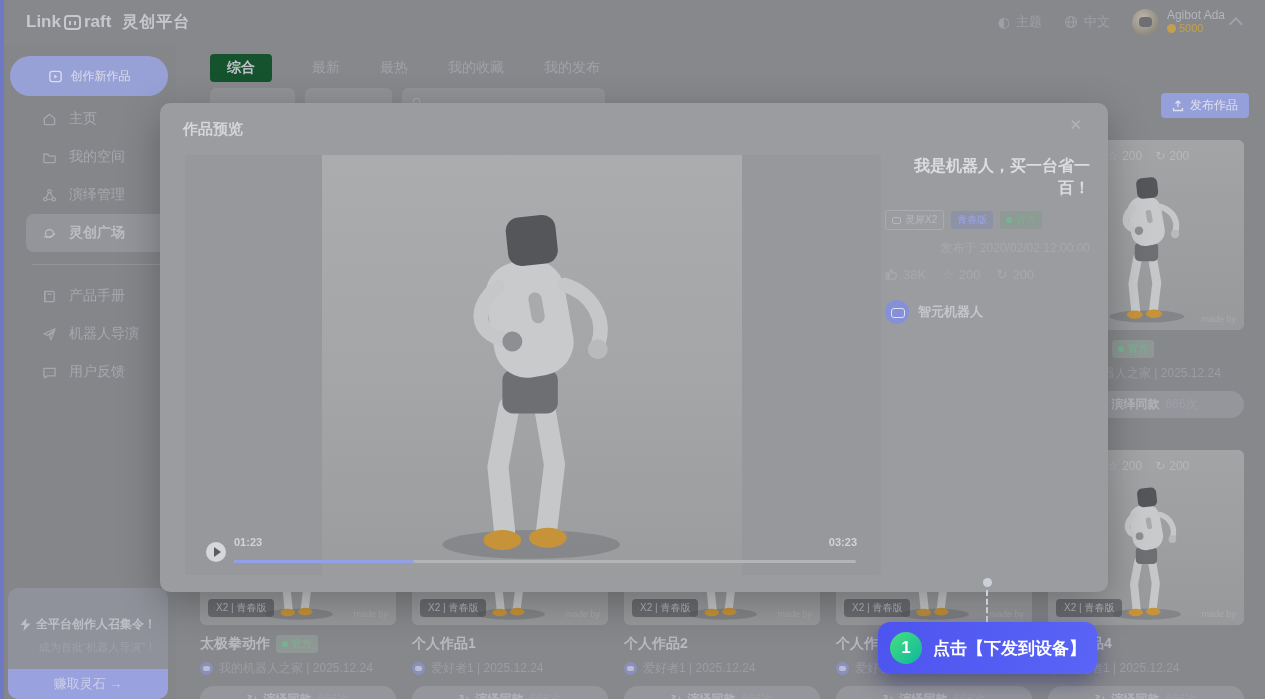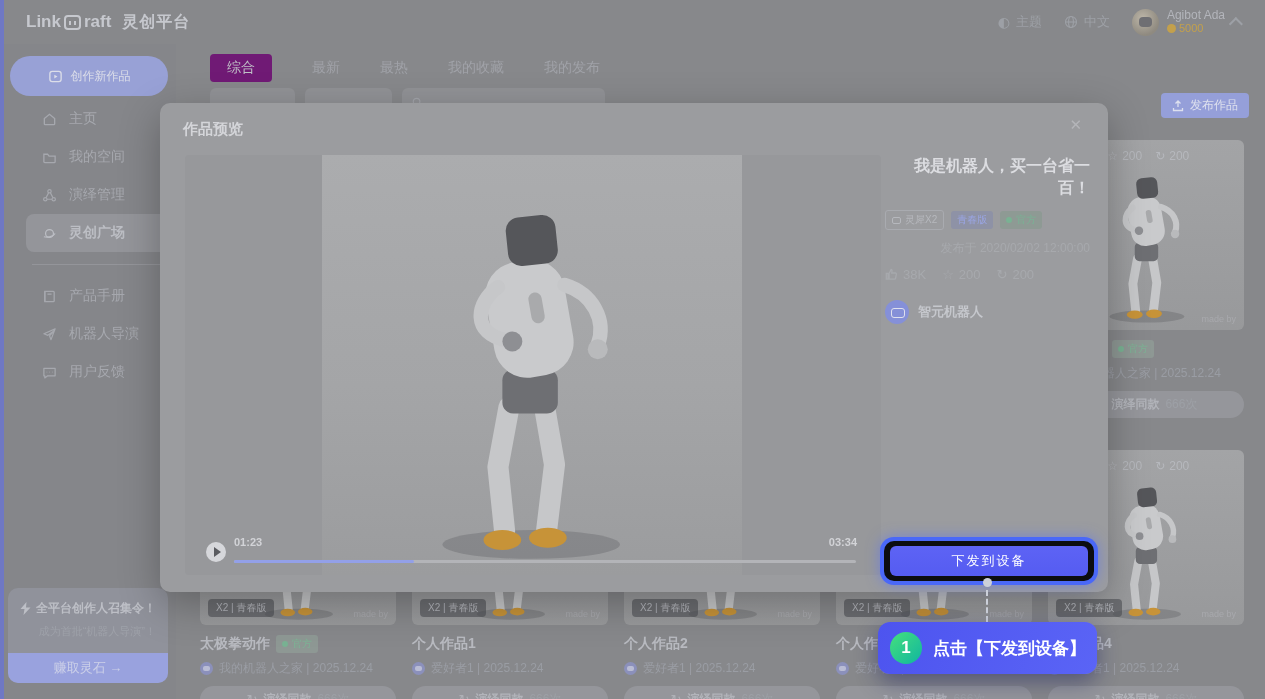--- a/index.html
+++ b/index.html
@@ -31,29 +31,29 @@
 
   
   .sidebar { position:absolute; left:0; top:44px; width:176px; height:655px; background:#85868a; z-index:2; }
   .create-btn { position:absolute; left:10px; top:12px; width:158px; height:40px; border-radius:20px; background:#98a1d6; color:#dcdee9; font-size:12px; display:flex; align-items:center; justify-content:center; gap:8px; cursor:pointer; }
   .side-items { position:absolute; top:56px; left:16px; width:176px; }
   .side-item { height:38px; display:flex; align-items:center; gap:12px; padding-left:26px; color:#a6a8ae; font-size:14px; cursor:pointer; }
   .side-item svg { flex:0 0 auto; }
   .side-item.active { background:#94959a; border-radius:8px; margin:0 19px 0 10px; padding-left:16px; color:#bcbec4; font-weight:bold; }
   .side-divider { height:1px; background:#94959a; margin:12px 16px; }
   .side-banner { position:absolute; left:8px; top:544px; width:160px; border-radius:10px; overflow:hidden; background:#90929b; }
-  .side-banner .bn-body { padding:12px 12px 14px; }
+  .side-banner .bn-body { padding:28px 12px 14px; }
   .bn-title { display:flex; align-items:center; gap:5px; font-size:12px; font-weight:bold; color:#bdbfc6; }
   .bn-sub { margin-top:7px; font-size:11px; color:#9ea1a9; }
   .bn-btn { height:30px; background:#99a2de; color:#ccd0e8; font-size:13px; display:flex; align-items:center; justify-content:center; cursor:pointer; }
 
   
   .tabs { position:absolute; left:210px; top:54px; display:flex; align-items:center; gap:40px; z-index:1; }
   .tab { font-size:14px; color:#a0a2a8; cursor:pointer; }
-  .tab.active { background:#701a75; color:#c0c2c8; font-weight:normal; padding:5px 17px; border-radius:4px; }
+  .tab.active { background:#14532d; color:#c0c2c8; font-weight:bold; padding:5px 17px; border-radius:4px; }
   .filters { position:absolute; left:210px; top:88px; display:flex; gap:10px; z-index:1; }
   .filter-box { height:28px; background:#919296; border-radius:6px; display:flex; align-items:center; padding:0 10px; color:#a2a4aa; font-size:12px; gap:6px; }
   .fb1{width:85px} .fb2{width:87px} .fb3{width:203px}
   .publish-btn { position:absolute; left:1161px; top:93px; width:88px; height:25px; background:#959fd9; border-radius:4px; color:#dde0ee; font-size:12px; display:flex; align-items:center; justify-content:center; gap:6px; cursor:pointer; z-index:1; }
 
   
   .card { position:absolute; width:196px; cursor:pointer; z-index:1; }
   .thumb { position:relative; width:196px; border-radius:6px; background:linear-gradient(#a3a4a6,#98999b); overflow:hidden; }
   .thumb-r1 { height:190px; } .thumb-r2 { height:175px; }
   .thumb .robot-mini { position:absolute; left:50%; bottom:4px; transform:translateX(-50%); height:150px; width:94px; }
@@ -458,21 +458,21 @@
   <div class="modal">
     <div class="modal-title">作品预览</div>
     <div class="modal-close">✕</div>
     <div class="video-wrap">
       <div class="video-inner"></div>
       <svg class="video-robot" viewBox="0 0 220 352">
           <use href="#robot-def"></use>
         </svg>
       <div class="play-btn"></div>
       <div class="time time-left">01:23</div>
-      <div class="time time-right">03:34</div>
+      <div class="time time-right">03:23</div>
       <div class="track">
           <div class="track-fill" style="width: 29%;"></div>
         </div>
     </div>
     <div class="modal-info">
       <div class="info-title">我是机器人，买一台省一百！</div>
       <div class="tag-row">
         <span class="tag tag-model">
             <i class="tm-icon"></i>
             <span>灵犀X2</span>
@@ -500,25 +500,20 @@
             <span>200</span>
           </span>
       </div>
       <div class="author-row">
         <div class="author-ava"></div>
         <div class="author-name">智元机器人</div>
       </div>
     </div>
   </div>
 
-  <div class="spot-ring">
-    <div class="spot-black">
-      <div class="spot-btn">下发到设备</div>
-    </div>
-  </div>
   <div class="conn-dot"></div>
   <div class="conn-line"></div>
   <div class="tour-tip">
     <div class="tour-step">1</div>
     <div class="tour-text">点击【下发到设备】</div>
   </div>
 
 </div>
 
 </body></html>

